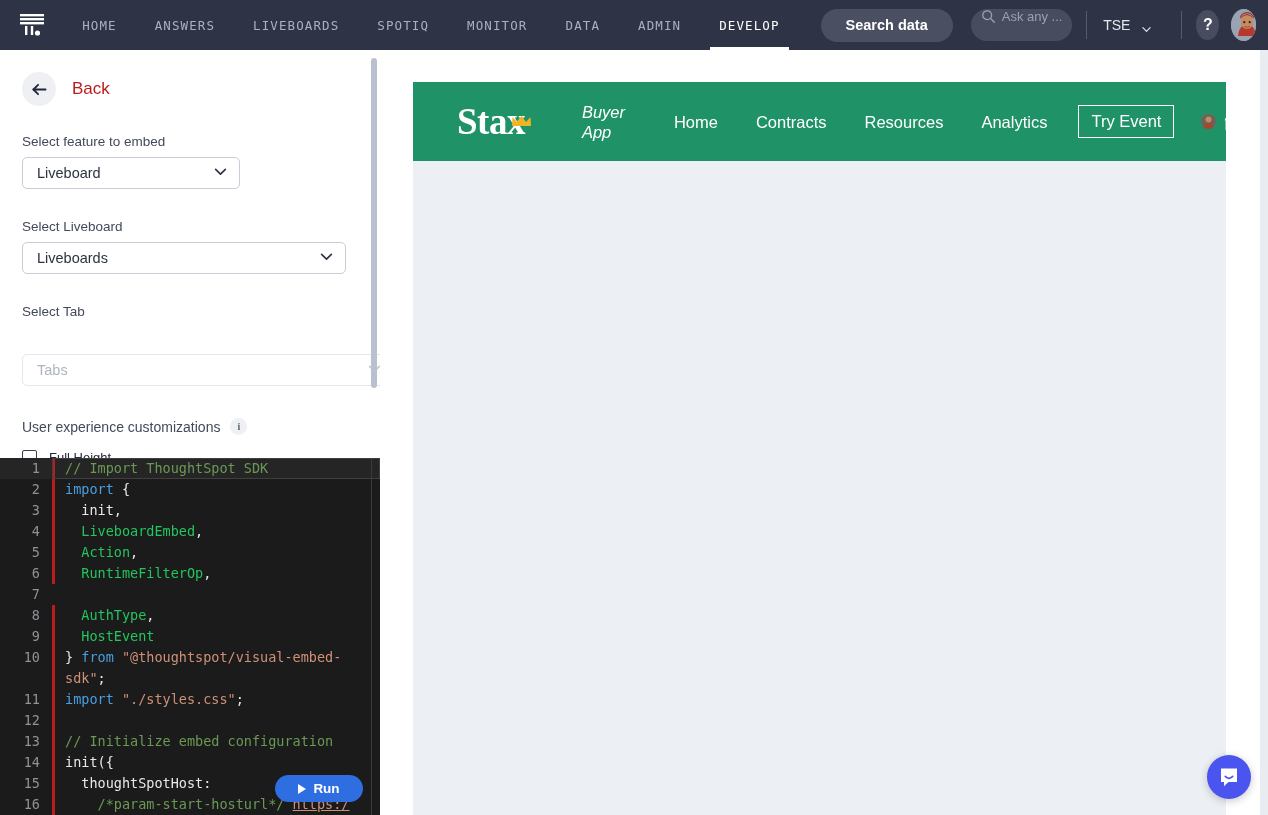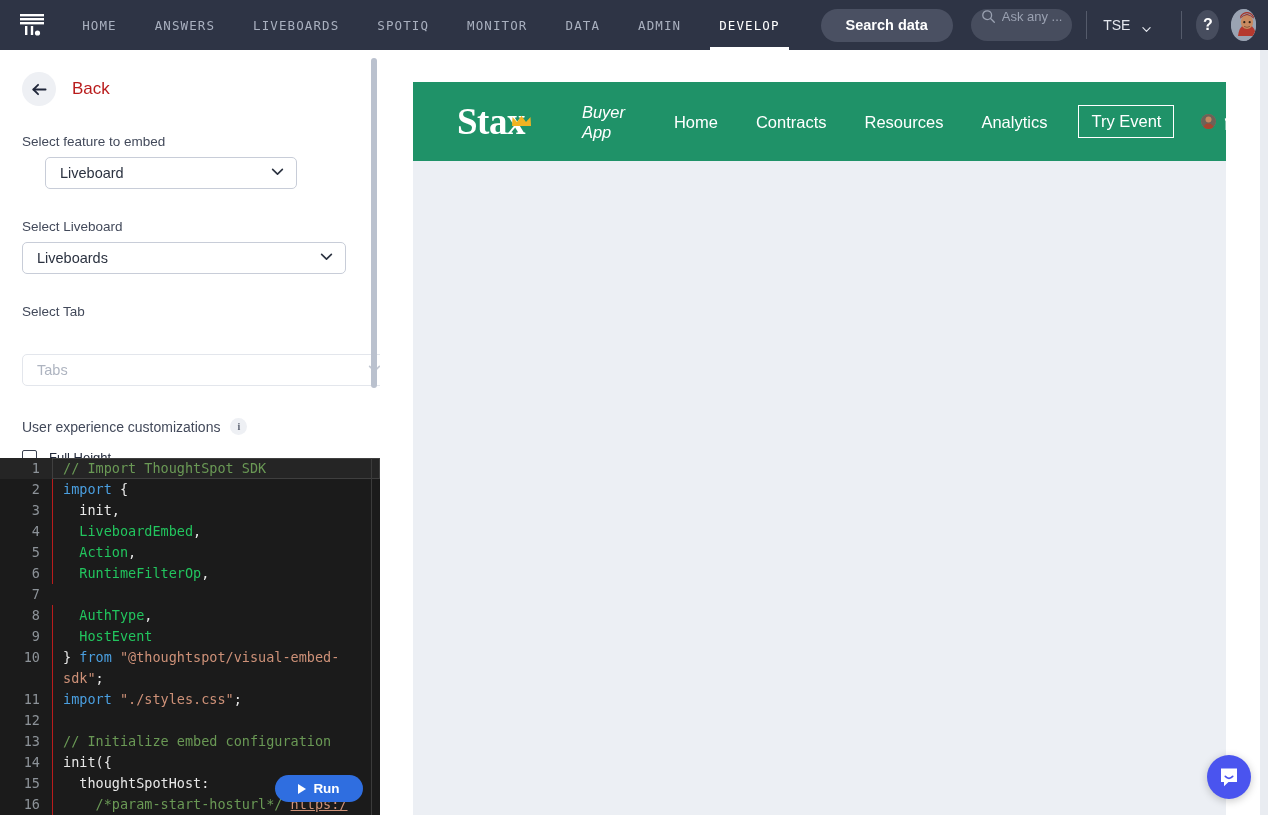--- a/index.html
+++ b/index.html
@@ -180,21 +180,21 @@
   .gut {
     flex: 0 0 52px;
     text-align: right;
     padding-right: 12px;
     color: #8d9399;
     user-select: none;
   }
   .code {
     flex: 1 1 auto;
     padding-left: 10px;
-    border-left: 1px solid #b91c1c;
+    border-left: 3px solid #b91c1c;
     color: #e8e8e8;
     white-space: pre-wrap;
     word-break: break-word;
   }
   .tk-com { color: #6a9955; }
   .tk-kw  { color: #4a9fe0; }
   .tk-typ { color: #22c55e; }
   .tk-str { color: #ce9178; }
   .tk-pln { color: #e8e8e8; }
   .tk-pun { color: #e8e8e8; }
@@ -397,21 +397,21 @@
         <span class="back-circle">
           <svg width="17" height="15" viewBox="0 0 18 16" aria-hidden="true">
             <line x1="2.5" y1="8" x2="15.5" y2="8" stroke="#20273a" stroke-width="1.9" stroke-linecap="round"></line>
             <polyline points="7.5,3 2.5,8 7.5,13" fill="none" stroke="#20273a" stroke-width="1.9" stroke-linecap="round" stroke-linejoin="round"></polyline>
           </svg>
         </span>
         <span class="back-label">Back</span>
       </div>
 
       <div class="field-label">Select feature to embed</div>
-      <div class="select-box" style="width:252px;margin-left:23px;">
+      <div class="select-box" style="width:218px;">
         <span class="sv">Liveboard</span>
         <span>
           <svg width="13" height="13" viewBox="0 0 12 12" aria-hidden="true">
             <polyline points="1.5,4 6,8.4 10.5,4" fill="none" stroke="#2b3240" stroke-width="1.5" stroke-linecap="round" stroke-linejoin="round"></polyline>
           </svg>
         </span>
       </div>
 
       <div class="gap-a"></div>
 

